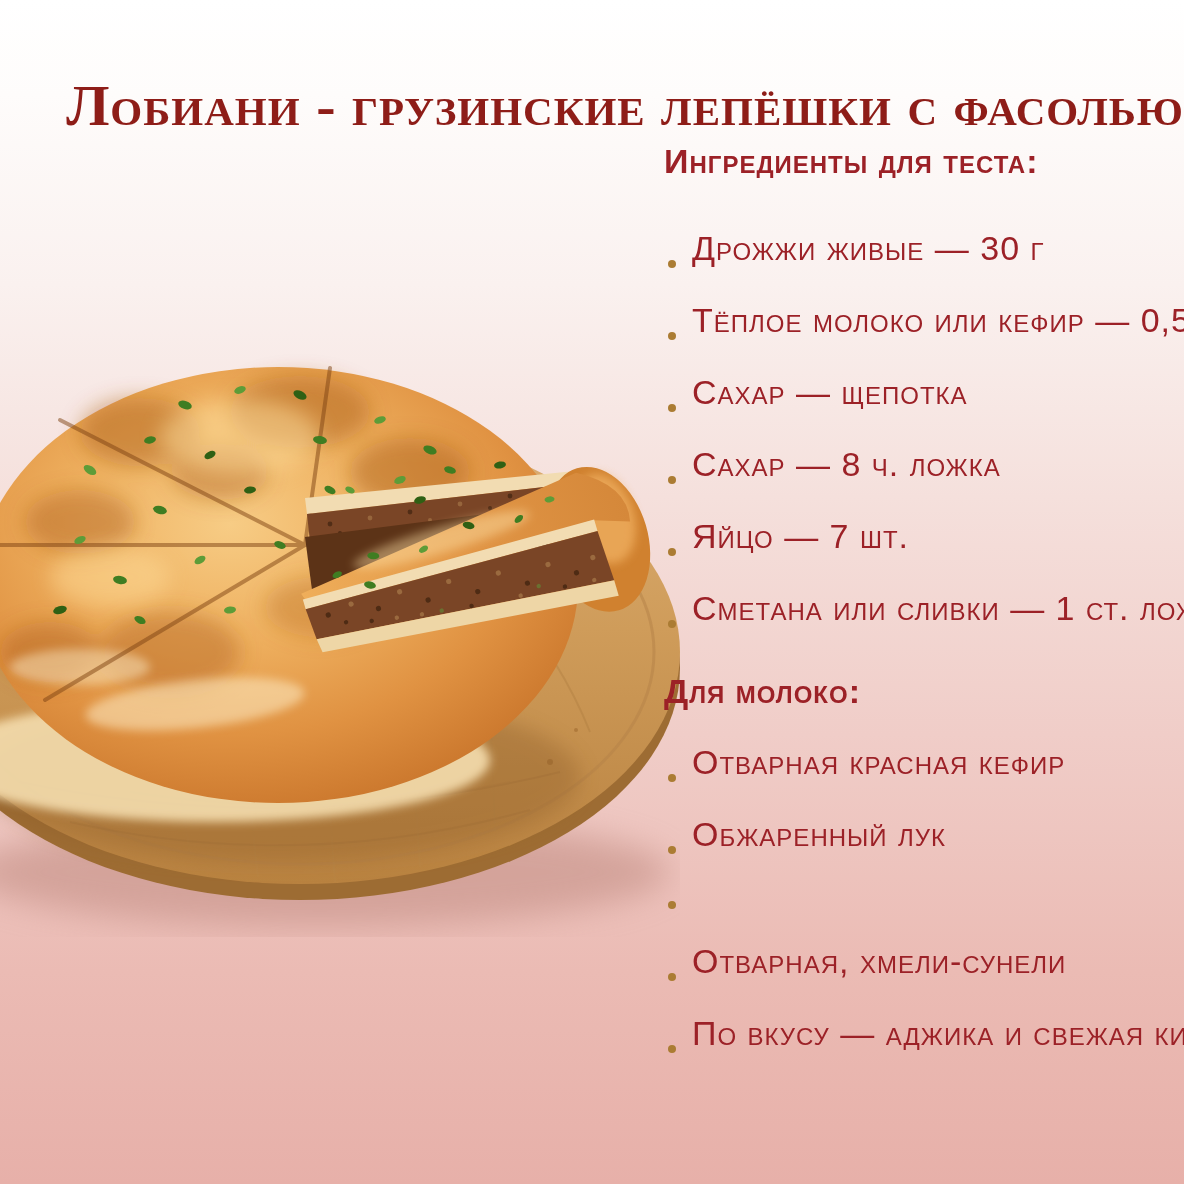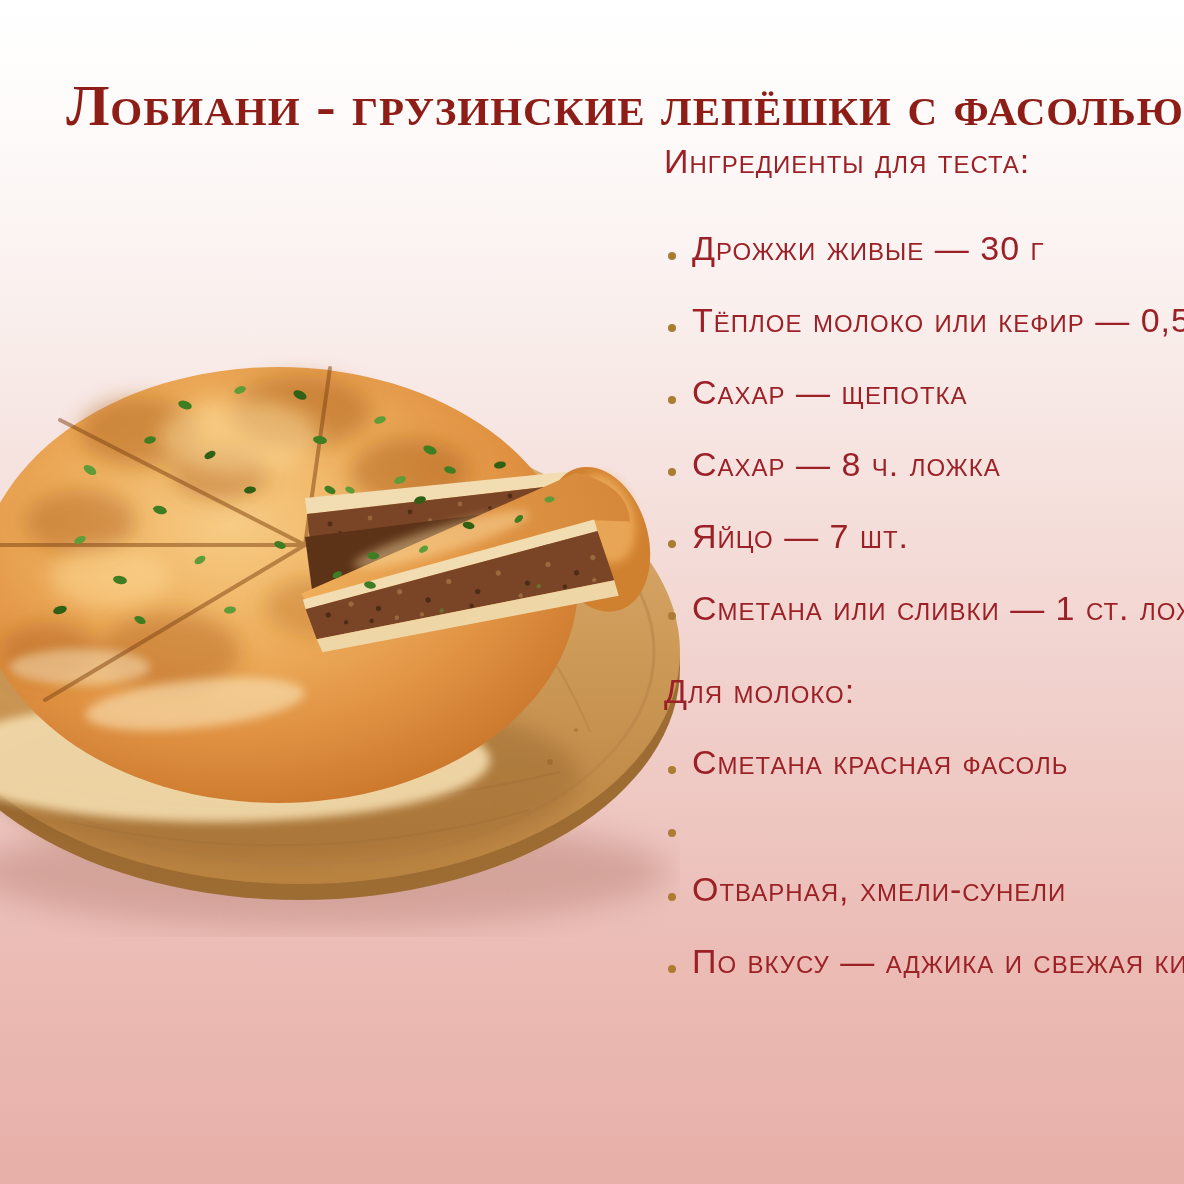--- a/index.html
+++ b/index.html
@@ -16,30 +16,30 @@
     font-variant:small-caps;
     font-size:58px;line-height:62px;
     letter-spacing:1px;
     color:#8e1d18;
   }
   .col{
     position:absolute;left:664px;top:141px;width:512px;
   }
   .sec-heading{
     font-size:34px;line-height:40px;margin:0 0 47px 0;
-    font-weight:400;
+    font-weight:700;
     font-variant:small-caps;
     letter-spacing:1px;
     color:#9c2127;
     white-space:nowrap;
   }
   .sec2 .sec-heading{margin-top:43px;margin-bottom:31px;}
   ul.ing{list-style:none;margin:0;padding:0;}
   ul.ing li{
-    display:flex;align-items:center;
+    display:flex;align-items:flex-end;
     font-size:34px;line-height:40px;
     margin:0 0 32px 0;
     font-variant:small-caps;
     letter-spacing:1px;
     color:#9c2127;
     white-space:nowrap;
   }
   .dot{
     flex:0 0 auto;
     width:8px;height:8px;border-radius:50%;
@@ -265,21 +265,25 @@
           <span class="dot"></span>
           <span>Сметана или сливки — 1 ст. ложка</span>
         </li>
     </ul>
   </div>
   <div class="sec2">
     <h2 class="sec-heading">Для молоко:</h2>
     <ul class="ing">
       <li>
           <span class="dot"></span>
-          <span>Сметана красная фасоль</span>
+          <span>Отварная красная кефир</span>
+        </li>
+      <li>
+          <span class="dot"></span>
+          <span>Обжаренный лук</span>
         </li>
       <li>
           <span class="dot"></span>
         </li>
       <li>
           <span class="dot"></span>
           <span>Отварная, хмели-сунели</span>
         </li>
       <li>
           <span class="dot"></span>

